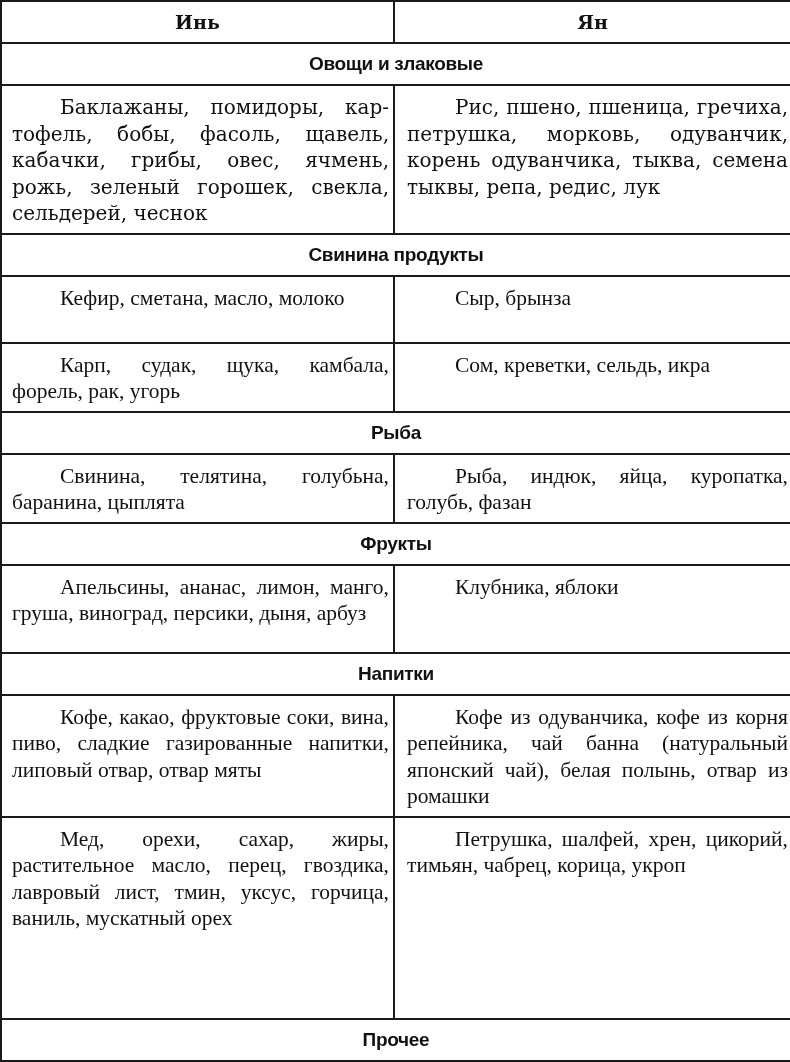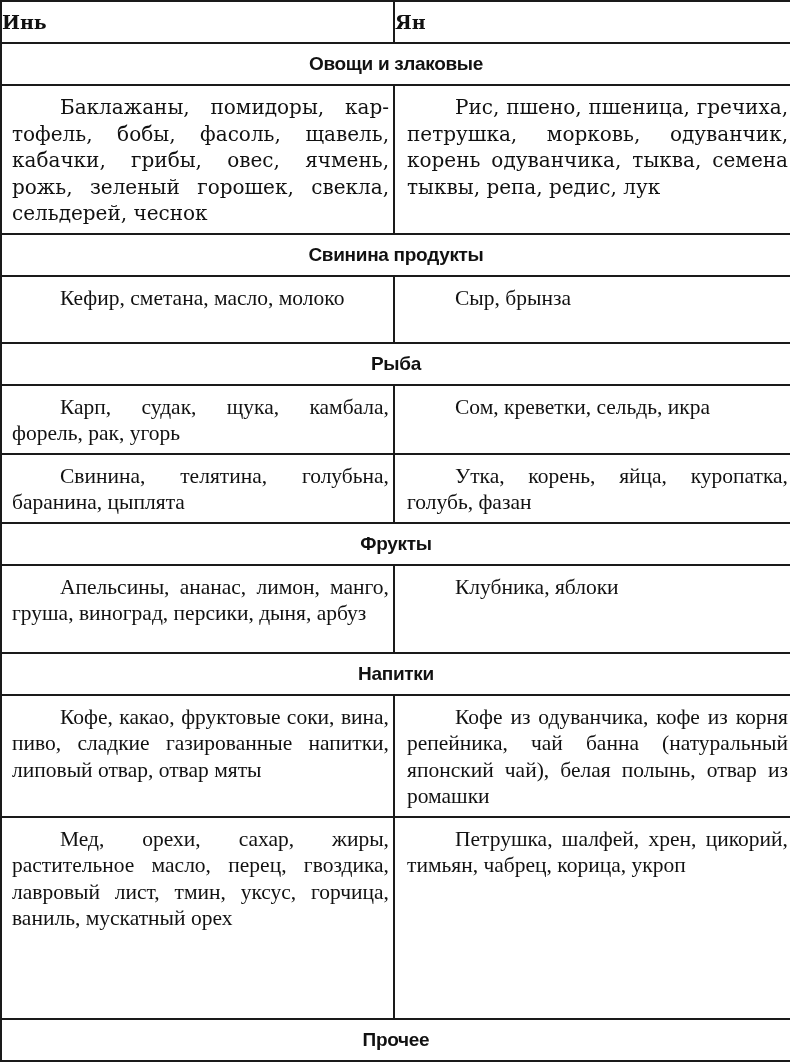--- a/index.html
+++ b/index.html
@@ -14,21 +14,21 @@
   }
   .tbl td, .tbl th {
     border: 2px solid #1a1a1a;
     vertical-align: top;
     padding: 0;
   }
   .col-head {
     font-family: "DejaVu Serif", serif;
     font-weight: bold;
     font-size: 19px;
-    text-align: left;
+    text-align: center;
     vertical-align: middle !important;
     height: 40px;
   }
   .section {
     font-family: "Liberation Sans", sans-serif;
     font-weight: bold;
     font-size: 19px;
     text-align: center;
     vertical-align: middle !important;
     height: 40px;
@@ -68,31 +68,31 @@
   </tr>
 
   <tr>
     <td colspan="2" class="section">Свинина продукты</td>
   </tr>
   <tr style="height:67px">
     <td class="cell narrow">Кефир, сметана, масло, мо­локо</td>
     <td class="cell r narrow">Сыр, брынза</td>
   </tr>
 
-  <tr>
-    <td colspan="2" class="section">Рыба</td>
-  </tr>
   <tr style="height:65px">
     <td class="cell narrow">Карп, судак, щука, камбала, форель, рак, угорь</td>
     <td class="cell r narrow">Сом, креветки, сельдь, икра</td>
   </tr>
+  <tr>
+    <td colspan="2" class="section">Рыба</td>
+  </tr>
 
   <tr style="height:68px">
     <td class="cell narrow">Свинина, телятина, голубь­на, баранина, цыплята</td>
-    <td class="cell r narrow">Утка, корень, яйца, куропат­ка, голубь, фазан</td>
+    <td class="cell r narrow">Рыба, индюк, яйца, куропат­ка, голубь, фазан</td>
   </tr>
 
   <tr>
     <td colspan="2" class="section">Фрукты</td>
   </tr>
   <tr style="height:88px">
     <td class="cell narrow">Апельсины, ананас, лимон, манго, груша, виноград, перси­ки, дыня, арбуз</td>
     <td class="cell r narrow">Клубника, яблоки</td>
   </tr>
 

